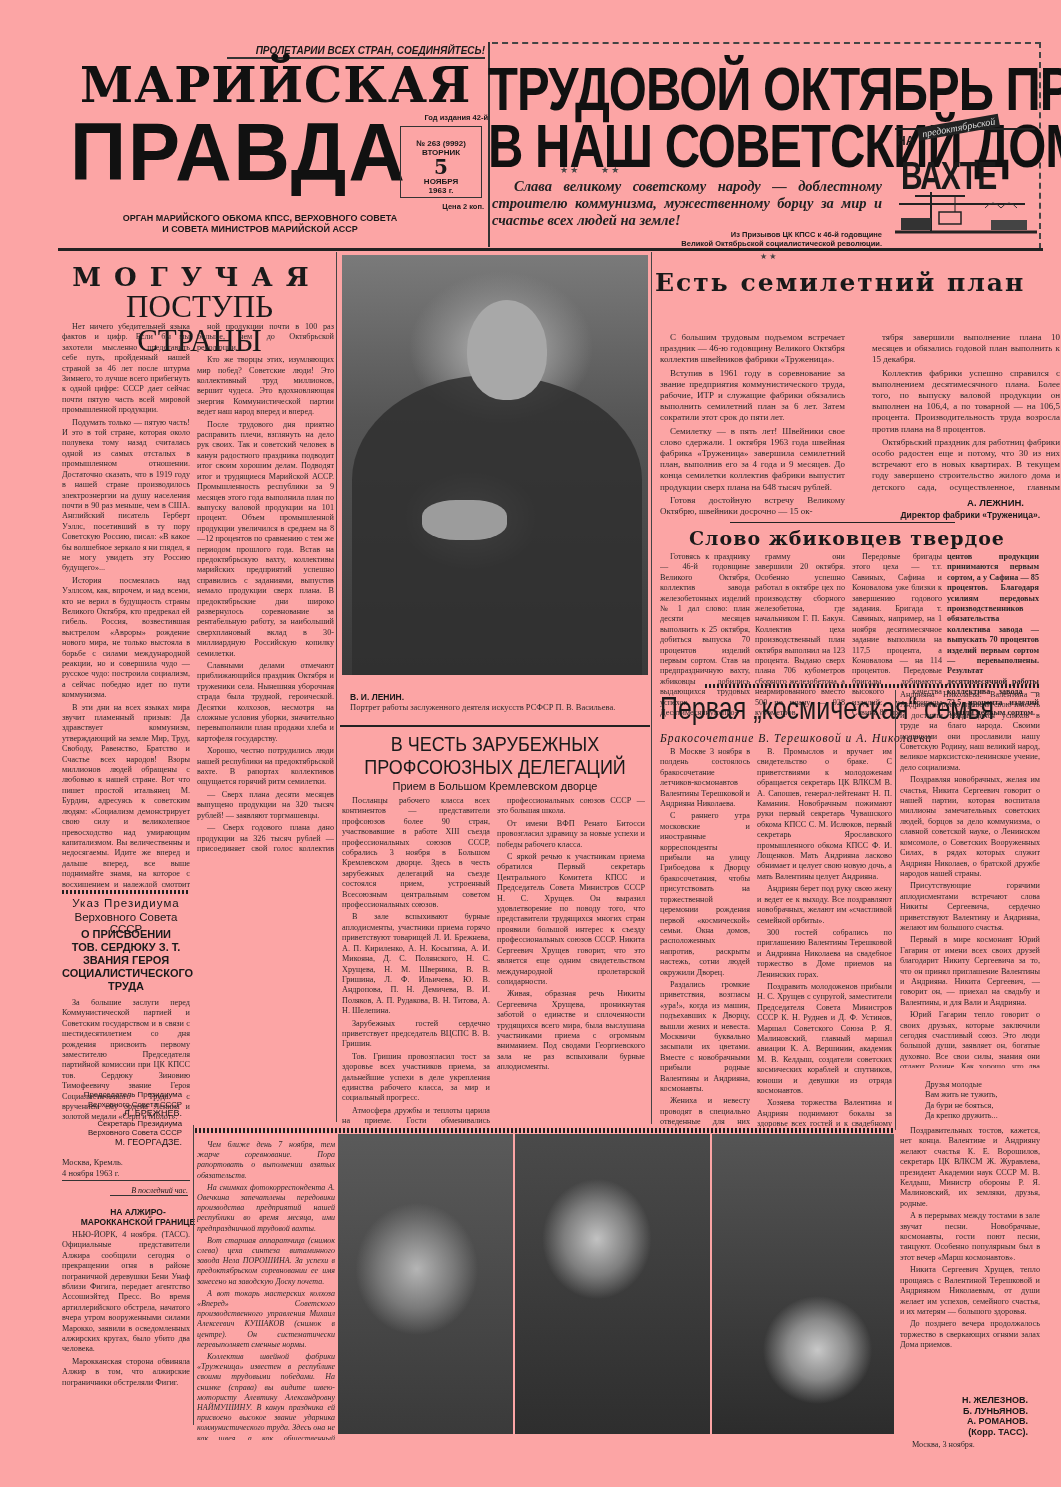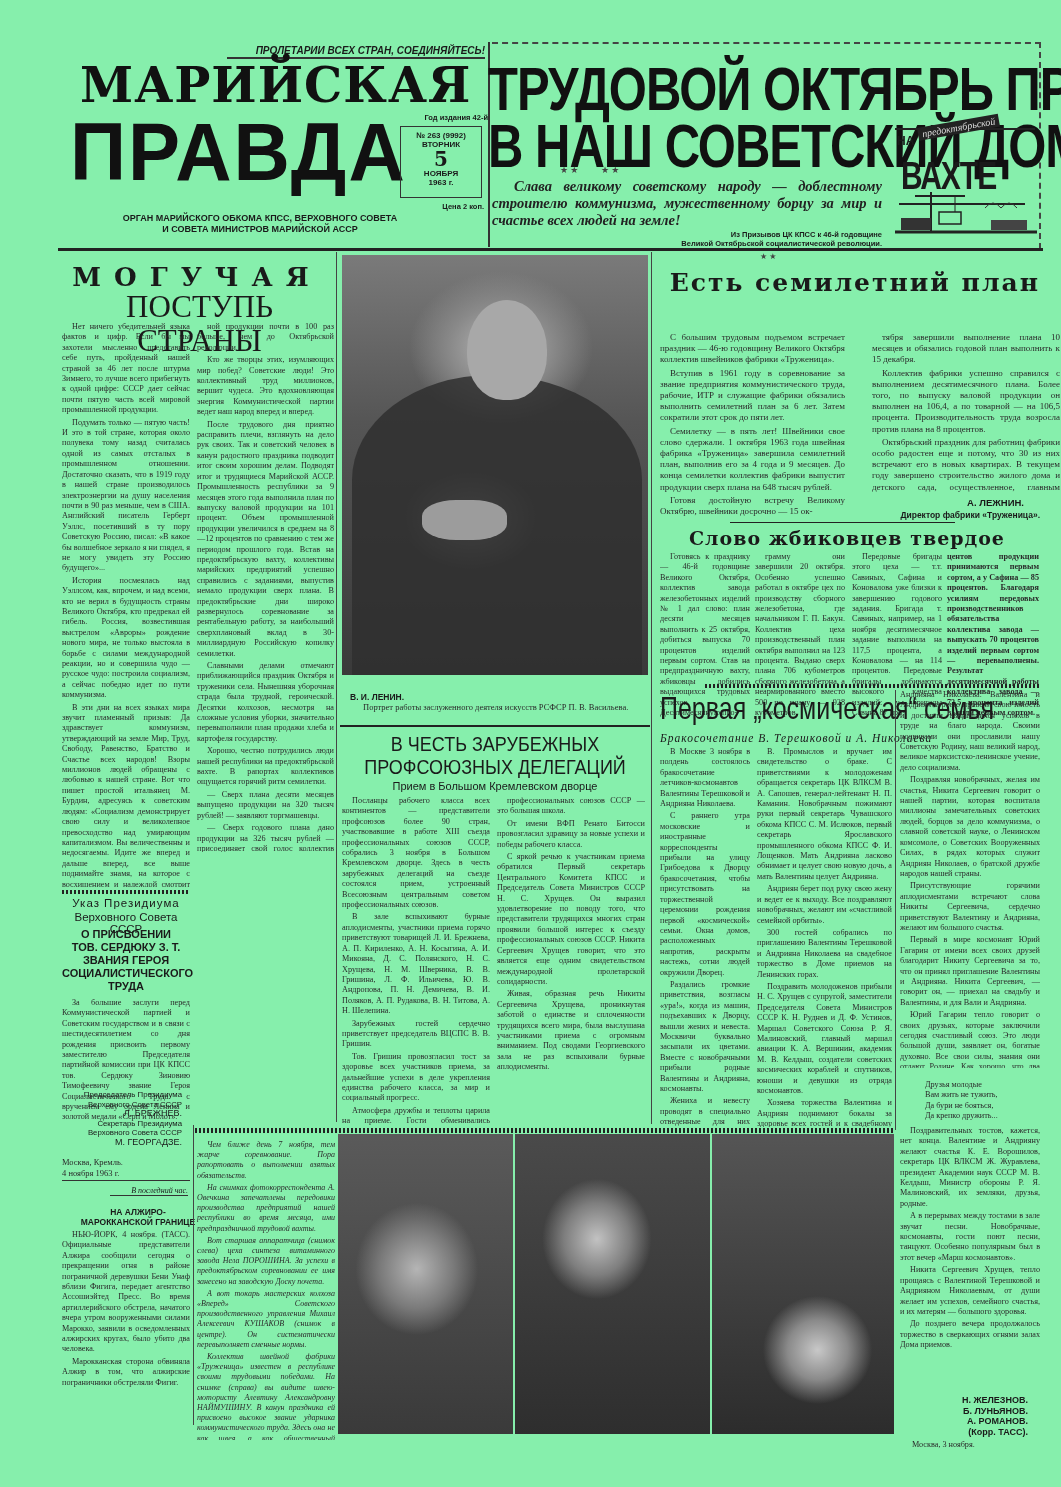--- a/index.html
+++ b/index.html
@@ -1,38 +1,38 @@
 <!DOCTYPE html>
 <html><head>
 <meta charset="utf-8">
 <style>
   html,body{margin:0;padding:0;}
   body{width:1061px;height:1487px;background:#cfcfcf;position:relative;overflow:hidden;font-family:"Liberation Serif",serif;color:#1a1a1a;}
-  .page{position:absolute;left:0;top:0;width:1061px;height:1487px;background:#86efac;}
+  .page{position:absolute;left:0;top:0;width:1061px;height:1487px;background:#fca5a5;}
   .abs{position:absolute;}
   .txt{font-size:8.2px;line-height:10.4px;text-align:justify;color:#2a2a2a;}
   .txt p{margin:0 0 2px 0;text-indent:10px;}
   .ital{font-style:italic;}
   .rule-h{position:absolute;height:2px;background:#222;}
   .rule-v{position:absolute;width:1px;background:#444;}
   .photo{position:absolute;background:#555;overflow:hidden;}
   .dotted{position:absolute;height:4px;background:repeating-linear-gradient(90deg,#222 0 2px,transparent 2px 4px);}
   .sans{font-family:"Liberation Sans",sans-serif;}
 </style>
 </head>
 <body>
 
 <div class="page">
 
   <div class="abs sans" style="left:227px;top:45px;width:258px;font-size:10px;font-style:italic;font-weight:bold;text-align:right;border-bottom:2px solid #333;padding-bottom:1px;">ПРОЛЕТАРИИ ВСЕХ СТРАН, СОЕДИНЯЙТЕСЬ!</div>
   <div class="abs" style="left:80px;top:58px;width:420px;font-family:'DejaVu Serif',serif;font-size:48px;font-weight:bold;letter-spacing:1px;line-height:54px;color:#111;">МАРИЙСКАЯ</div>
   <div class="abs sans" style="left:70px;top:112px;font-size:78px;font-weight:900;line-height:80px;letter-spacing:2px;color:#111;transform:scaleY(1.05);">ПРАВДА</div>
   <div class="abs sans" style="left:398px;top:113px;width:90px;font-size:7.5px;text-align:right;font-weight:bold;">Год издания 42-й</div>
   <div class="abs sans" style="left:400px;top:126px;width:80px;height:70px;border:1.5px solid #333;text-align:center;font-weight:bold;">
-    <div style="font-size:8px;margin-top:4px;">№ 263 (9992)</div>
+    <div style="font-size:8px;margin-top:12px;">№ 263 (9992)</div>
     <div style="font-size:8px;">ВТОРНИК</div>
     <div style="font-size:20px;line-height:20px;font-family:'DejaVu Serif',serif;">5</div>
     <div style="font-size:8px;">НОЯБРЯ</div>
     <div style="font-size:8px;">1963 г.</div>
   </div>
   <div class="abs sans" style="left:400px;top:202px;width:84px;font-size:7.5px;text-align:right;font-weight:bold;">Цена 2 коп.</div>
   <div class="abs sans" style="left:100px;top:213px;width:320px;font-size:9px;font-weight:bold;text-align:center;">ОРГАН МАРИЙСКОГО ОБКОМА КПСС, ВЕРХОВНОГО СОВЕТА</div>
   <div class="abs sans" style="left:100px;top:224px;width:320px;font-size:9px;font-weight:bold;text-align:center;">И СОВЕТА МИНИСТРОВ МАРИЙСКОЙ АССР</div>
 
   <div class="rule-v" style="left:488px;top:42px;height:205px;width:2px;background:#333;"></div>
@@ -119,21 +119,21 @@
     <p>Марокканская сторона обвиняла Алжир в том, что алжирские пограничники обстреляли Фигиг.</p>
   </div>
   <div class="rule-v" style="left:193px;top:1125px;height:300px;"></div>
 
   <div class="photo" style="left:342px;top:255px;width:306px;height:420px;background:radial-gradient(ellipse 30% 18% at 52% 22%,#b8b8b8 0%,#8a8a8a 55%,transparent 100%),radial-gradient(ellipse 22% 12% at 42% 63%,#9a9a9a 0%,transparent 100%),linear-gradient(180deg,#7a7a7a 0%,#555 40%,#3a3a3a 100%);">
     <div class="abs" style="left:10px;top:120px;width:290px;height:300px;background:#2f2f2f;border-radius:48% 52% 0 0 / 35% 35% 0 0;opacity:.85;"></div>
     <div class="abs" style="left:125px;top:45px;width:80px;height:100px;background:#a8a8a8;border-radius:50% 50% 45% 45%;"></div>
     <div class="abs" style="left:80px;top:245px;width:85px;height:40px;background:#9c9c9c;border-radius:40%;"></div>
   </div>
   <div class="abs sans" style="left:350px;top:692px;font-size:8.5px;font-weight:bold;">В. И. ЛЕНИН.</div>
-  <div class="abs txt" style="left:353px;top:702px;width:300px;font-size:8.5px;text-indent:10px;">Портрет работы заслуженного деятеля искусств РСФСР П. В. Васильева.</div>
+  <div class="abs txt" style="left:340px;top:702px;width:300px;font-size:8.5px;text-indent:10px;">Портрет работы заслуженного деятеля искусств РСФСР П. В. Васильева.</div>
   <div class="rule-h" style="left:340px;top:725px;width:310px;height:2px;"></div>
 
   <div class="abs sans" style="left:345px;top:733px;width:300px;text-align:center;font-size:18px;line-height:20px;transform:scaleY(1.15);transform-origin:center top;">
     <div>В ЧЕСТЬ ЗАРУБЕЖНЫХ</div>
     <div>ПРОФСОЮЗНЫХ ДЕЛЕГАЦИЙ</div>
   </div>
   <div class="abs sans" style="left:345px;top:780px;width:300px;text-align:center;font-size:11px;">Прием в Большом Кремлевском дворце</div>
   <div class="abs txt" style="left:342px;top:796px;width:148px;height:330px;overflow:hidden;">
     <p>Посланцы рабочего класса всех континентов — представители профсоюзов более 90 стран, участвовавшие в работе XIII съезда профессиональных союзов СССР, собрались 3 ноября в Большом Кремлевском дворце. Здесь в честь зарубежных делегаций на съезде состоялся прием, устроенный Всесоюзным центральным советом профессиональных союзов.</p>
     <p>В зале вспыхивают бурные аплодисменты, участники приема горячо приветствуют товарищей Л. И. Брежнева, А. П. Кириленко, А. Н. Косыгина, А. И. Микояна, Д. С. Полянского, Н. С. Хрущева, Н. М. Шверника, В. В. Гришина, Л. Ф. Ильичева, Ю. В. Андропова, П. Н. Демичева, В. И. Поляков, А. П. Рудакова, В. Н. Титова, А. Н. Шелепина.</p>
@@ -145,21 +145,21 @@
   <div class="abs txt" style="left:497px;top:796px;width:148px;height:330px;overflow:hidden;">
     <p>профессиональных союзов СССР — это большая школа.</p>
     <p>От имени ВФП Ренато Битосси провозгласил здравицу за новые успехи и победы рабочего класса.</p>
     <p>С яркой речью к участникам приема обратился Первый секретарь Центрального Комитета КПСС и Председатель Совета Министров СССР Н. С. Хрущев. Он выразил удовлетворение по поводу того, что представители трудящихся многих стран проявили большой интерес к съезду профессиональных союзов СССР. Никита Сергеевич Хрущев говорит, что это является еще одним свидетельством международной пролетарской солидарности.</p>
     <p>Живая, образная речь Никиты Сергеевича Хрущева, проникнутая заботой о единстве и сплоченности трудящихся всего мира, была выслушана участниками приема с огромным вниманием. Под сводами Георгиевского зала не раз вспыхивали бурные аплодисменты.</p>
 
   </div>
   <div class="rule-v" style="left:651px;top:252px;height:872px;"></div>
 
   <div class="abs" style="left:760px;top:252px;font-size:8px;color:#444;">★ ★</div>
-  <div class="abs" style="left:655px;top:268px;width:385px;text-align:right;font-family:'DejaVu Serif',serif;font-size:25px;font-weight:bold;letter-spacing:2px;">Есть семилетний план</div>
+  <div class="abs" style="left:655px;top:268px;width:385px;text-align:left;font-family:'DejaVu Serif',serif;font-size:25px;font-weight:bold;letter-spacing:2px;">Есть семилетний план</div>
   <div class="abs txt" style="left:660px;top:332px;width:185px;height:210px;overflow:hidden;font-size:9px;line-height:11.2px;">
     <p>С большим трудовым подъемом встречает праздник — 46-ю годовщину Великого Октября коллектив швейников фабрики «Труженица».</p>
     <p>Вступив в 1961 году в соревнование за звание предприятия коммунистического труда, рабочие, ИТР и служащие фабрики обязались выполнить семилетний план за 6 лет. Затем сократили этот срок до пяти лет.</p>
     <p>Семилетку — в пять лет! Швейники свое слово сдержали. 1 октября 1963 года швейная фабрика «Труженица» завершила семилетний план, выполнив его за 4 года и 9 месяцев. До конца семилетки коллектив фабрики выпустит продукции сверх плана на 648 тысяч рублей.</p>
     <p>Готовя достойную встречу Великому Октябрю, швейники досрочно — 15 ок-</p>
   </div>
   <div class="abs txt" style="left:852px;top:332px;width:188px;height:160px;overflow:hidden;font-size:9px;line-height:11.2px;margin-left:20px;">
     <p>тября завершили выполнение плана 10 месяцев и обязались годовой план выполнить к 15 декабря.</p>
     <p>Коллектив фабрики успешно справился с выполнением десятимесячного плана. Более того, по выпуску валовой продукции он выполнен на 106,4, а по товарной — на 106,5 процента. Производительность труда возросла против плана на 8 процентов.</p>
     <p>Октябрьский праздник для работниц фабрики особо радостен еще и потому, что 30 из них встречают его в новых квартирах. В текущем году завершено строительство жилого дома и детского сада, осуществленное, главным образом, за счет средств фонда предприятия.</p>

